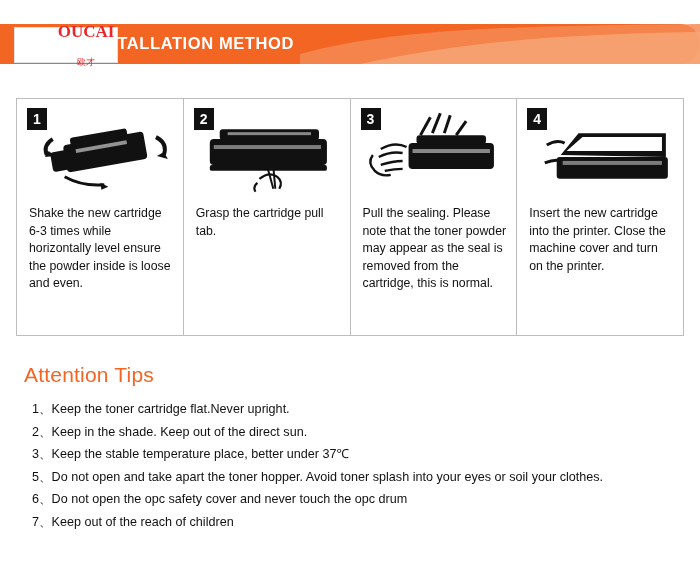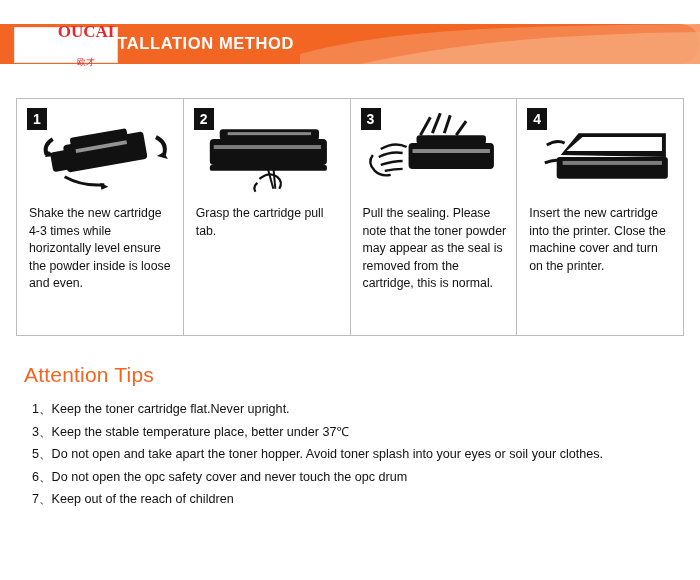--- a/index.html
+++ b/index.html
@@ -191,21 +191,21 @@
           <rect x="60" y="40" width="52" height="4" fill="#fff" opacity="0.55"></rect>
         </g>
         <path d="M36 34 q-10 6 -6 16" stroke="#111" stroke-width="4" fill="none"></path>
         <path d="M28 52 l4 -6 l6 5 z" fill="#111"></path>
         <path d="M140 32 q12 6 8 18" stroke="#111" stroke-width="4" fill="none"></path>
         <path d="M152 54 l-4 -7 l-7 4 z" fill="#111"></path>
         <path d="M48 72 q18 10 40 8" stroke="#111" stroke-width="3" fill="none"></path>
         <path d="M92 82 l-8 -4 l1 7 z" fill="#111"></path>
       </svg>
     </div>
-    <div class="step-text">Shake the new cartridge 4-3 times while horizontally level ensure the powder inside is loose and even.</div>
+    <div class="step-text">Shake the new cartridge 6-3 times while horizontally level ensure the powder inside is loose and even.</div>
   </div>
 
   <div class="step">
     <div class="step-num">2</div>
     <div class="step-art">
       <svg viewBox="0 0 167 96" preserveAspectRatio="xMidYMid meet" aria-hidden="true">
         <rect x="26" y="34" width="118" height="26" rx="4" fill="#111"></rect>
         <rect x="36" y="24" width="100" height="11" rx="3" fill="#111"></rect>
         <rect x="44" y="27" width="84" height="3" fill="#fff" opacity="0.5"></rect>
         <rect x="30" y="40" width="108" height="4" fill="#fff" opacity="0.45"></rect>
@@ -256,20 +256,23 @@
   </div>
 </div>
 
 <div class="attention-title">Attention Tips</div>
 
 <div class="tips">
   <div class="tip">
     <span class="tip-num">1、</span><span class="tip-text">Keep the toner cartridge flat.Never upright.</span>
   </div>
   <div class="tip">
+    <span class="tip-num">2、</span><span class="tip-text">Keep in the shade. Keep out of the direct sun.</span>
+  </div>
+  <div class="tip">
     <span class="tip-num">3、</span><span class="tip-text">Keep the stable temperature place, better under 37℃</span>
   </div>
   <div class="tip">
     <span class="tip-num">5、</span><span class="tip-text">Do not open and take apart the toner hopper. Avoid toner splash into your eyes or soil your clothes.</span>
   </div>
   <div class="tip">
     <span class="tip-num">6、</span><span class="tip-text">Do not open the opc safety cover and never touch the opc drum</span>
   </div>
   <div class="tip">
     <span class="tip-num">7、</span><span class="tip-text">Keep out of the reach of children</span>

